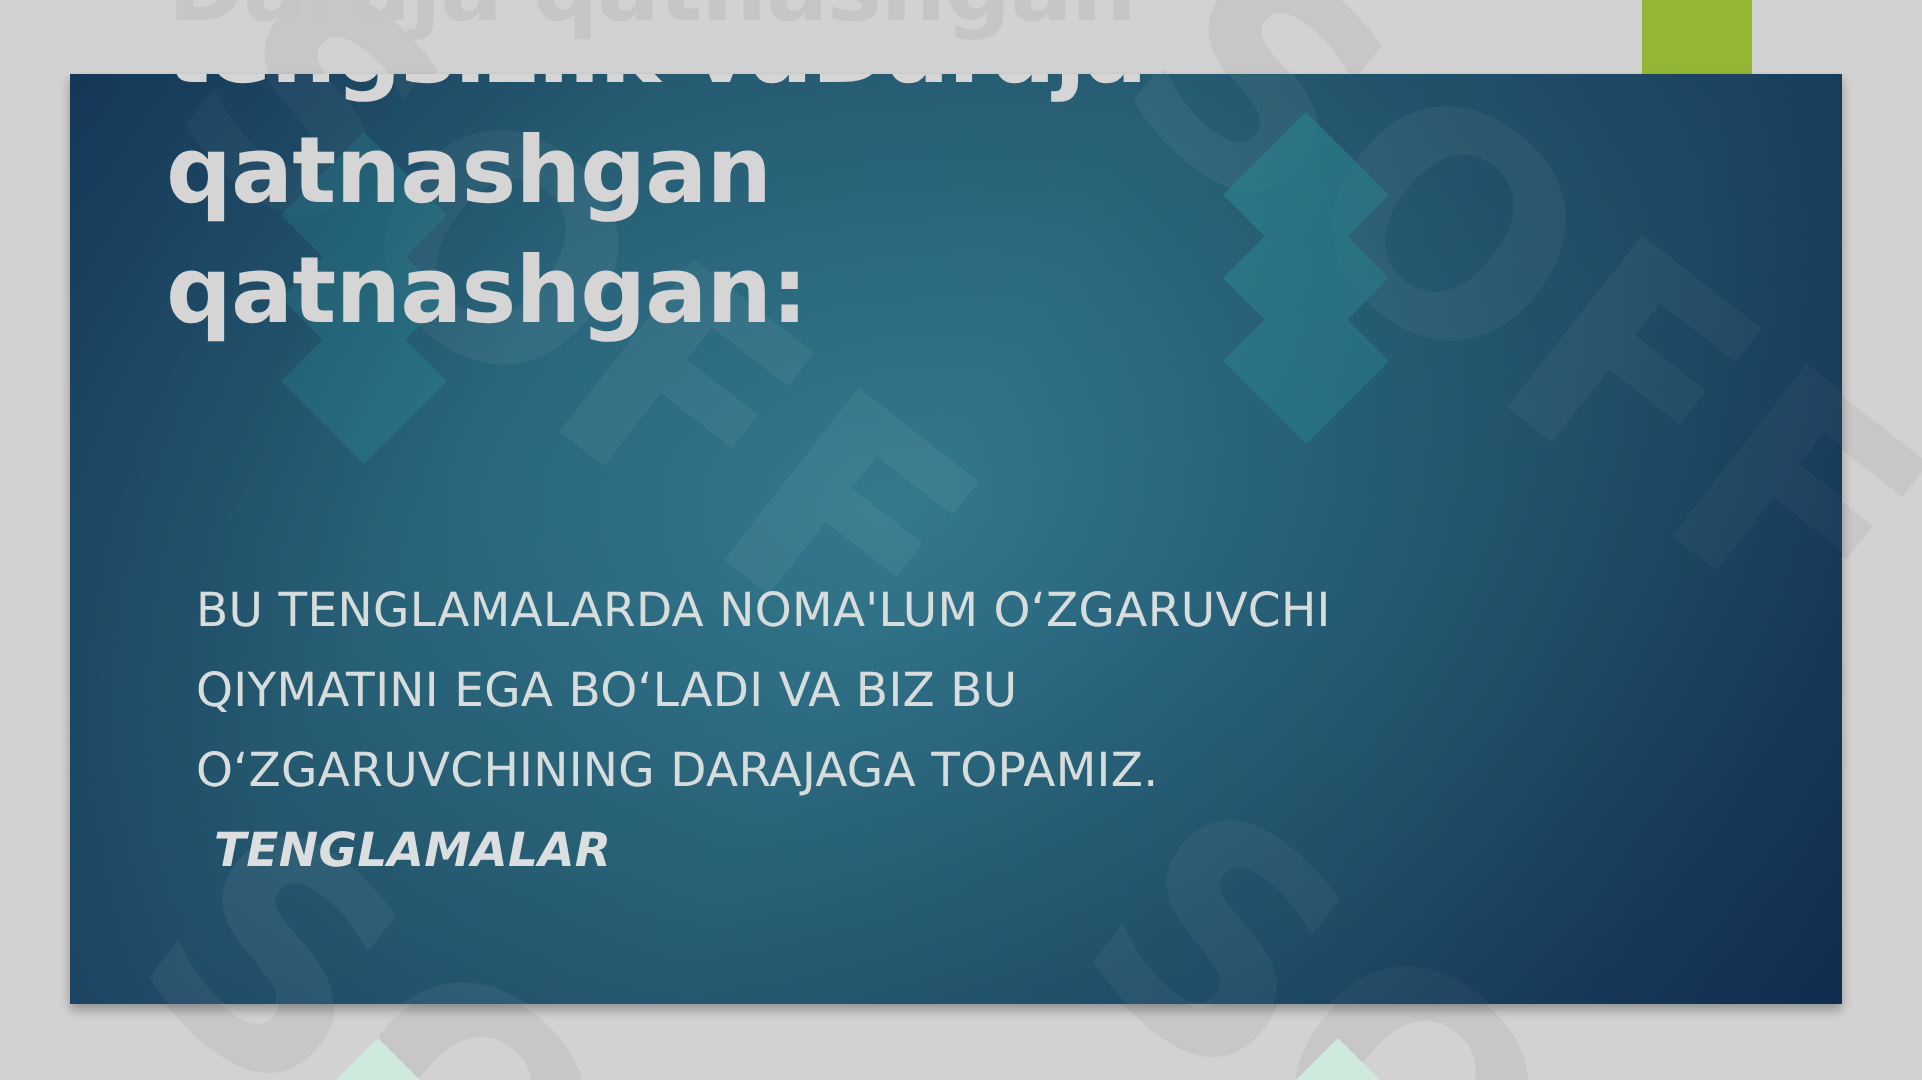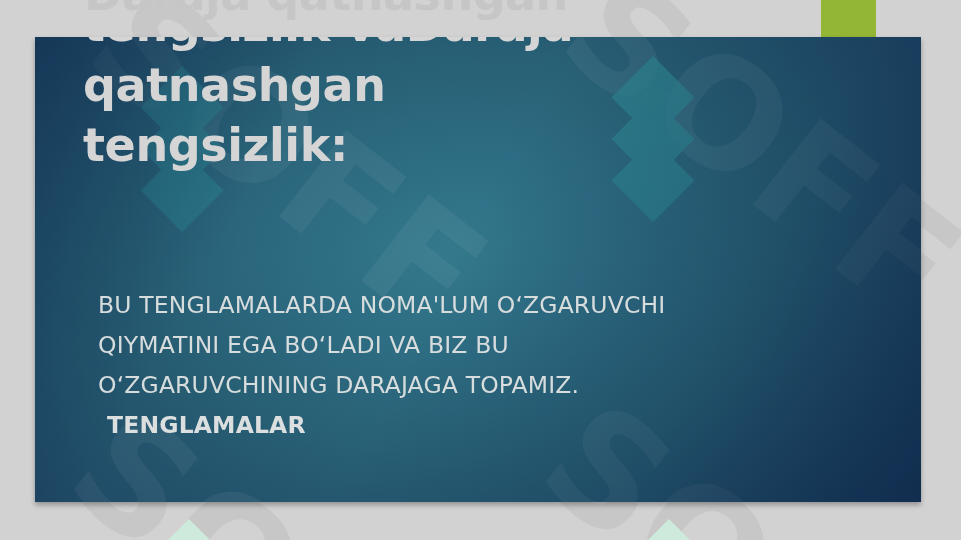--- a/index.html
+++ b/index.html
@@ -124,20 +124,21 @@
     color: #d7dcdd;
     font-size: 23.5px;
     line-height: 40px;
     letter-spacing: 0.15px;
   }
   #body-text .ln { display: block; white-space: nowrap; }
   #body-text .ln.bold {
     font-weight: 700;
     padding-left: 9px;
     color: #dcdfe0;
+    font-style: italic;
   }
 
   
   .tri {
     position: absolute;
     width: 0;
     height: 0;
     border-left: 21px solid transparent;
     border-right: 21px solid transparent;
     border-bottom: 21px solid #cdeadd;
@@ -194,21 +195,21 @@
 
       <svg class="wm-logo" style="left:557px; top:16px; width:122px; height:172px; opacity:0.72;" viewBox="0 0 100 140">
         <path d="M50 2 L84 36 L67 53 L50 36 L33 53 L67 87 L50 104 L16 70 L33 53 L16 36 Z
                  M50 138 L16 104 L33 87 L50 104 L67 87 L33 53 L50 36 L84 70 L67 87 L84 104 Z" fill="#2d8390"></path>
       </svg>
     </div>
 
     <div id="title">
       <div>tengsizlik vaDaraja</div>
       <div>qatnashgan</div>
-      <div>tengsizlik:</div>
+      <div>qatnashgan:</div>
     </div>
 
     <div id="body-text">
       <span class="ln">BU TENGLAMALARDA NOMA'LUM O‘ZGARUVCHI</span>
       <span class="ln">QIYMATINI EGA BO‘LADI VA BIZ BU</span>
       <span class="ln">O‘ZGARUVCHINING DARAJAGA TOPAMIZ.</span>
       <span class="ln bold">TENGLAMALAR</span>
     </div>
   </div>
 

